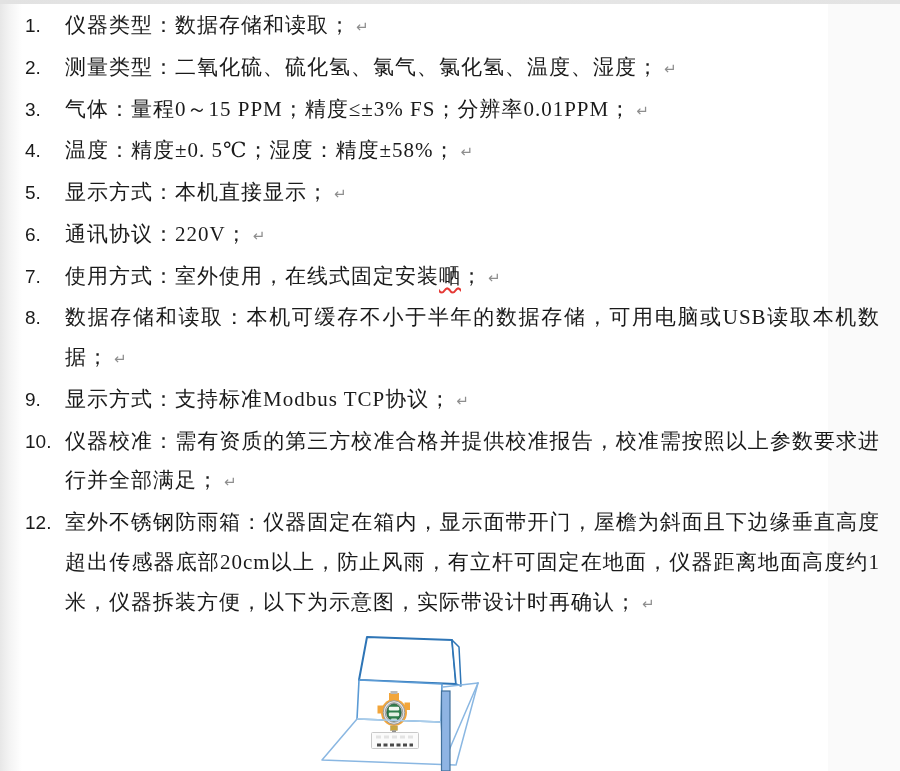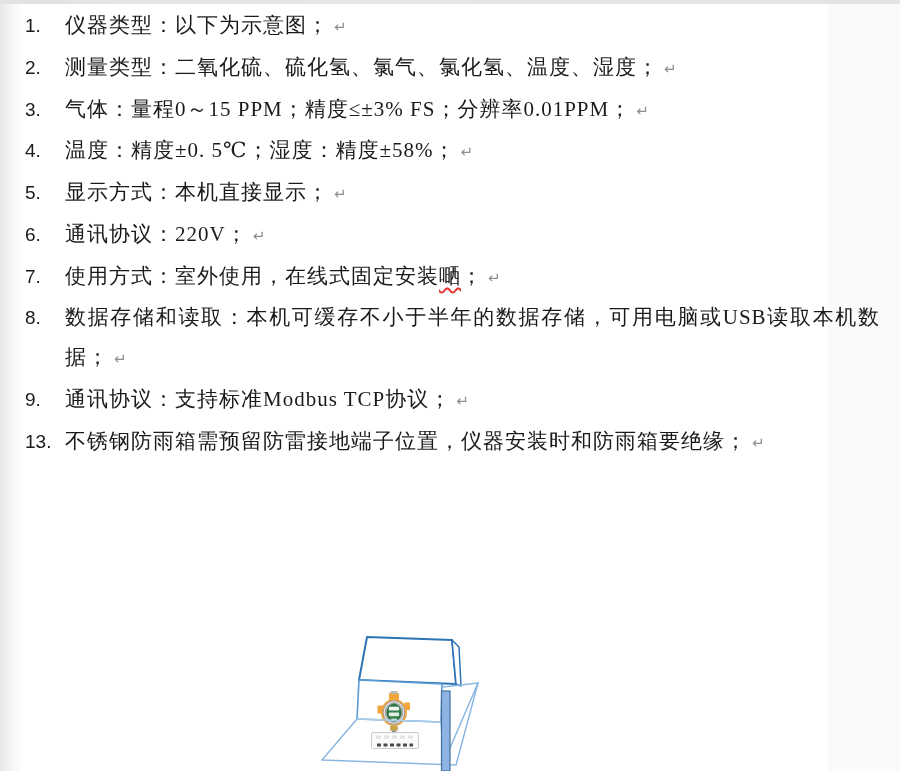--- a/index.html
+++ b/index.html
@@ -50,21 +50,21 @@
 </head>
 <body>
 
 <div class="top-edge"></div>
 <div class="right-edge"></div>
 <div class="left-edge"></div>
 
 <div class="doc">
   <ol class="spec" id="spec-list">
       <li>
-    <span class="num">1.</span><span class="txt"><span>仪器类型：以下为示意图；</span></span><span class="pmark">↵</span>
+    <span class="num">1.</span><span class="txt"><span>仪器类型：数据存储和读取；</span></span><span class="pmark">↵</span>
   </li>
       <li>
     <span class="num">2.</span><span class="txt"><span>测量类型：二氧化硫、硫化氢、氯气、氯化氢、温度、湿度；</span></span><span class="pmark">↵</span>
   </li>
       <li>
     <span class="num">3.</span><span class="txt"><span>气体：量程0～15 PPM；精度≤±3% FS；分辨率0.01PPM；</span></span><span class="pmark">↵</span>
   </li>
       <li>
     <span class="num">4.</span><span class="txt"><span>温度：精度±0. 5℃；湿度：精度±58%；</span></span><span class="pmark">↵</span>
   </li>
@@ -74,24 +74,27 @@
       <li>
     <span class="num">6.</span><span class="txt"><span>通讯协议：220V；</span></span><span class="pmark">↵</span>
   </li>
       <li>
     <span class="num">7.</span><span class="txt"><span>使用方式：室外使用，在线式固定安装</span><span class="spell">嗮</span><span>；</span></span><span class="pmark">↵</span>
   </li>
       <li>
     <span class="num">8.</span><span class="txt"><span>数据存储和读取：本机可缓存不小于半年的数据存储，可用电脑或USB读取本机数据；</span></span><span class="pmark">↵</span>
   </li>
       <li>
-    <span class="num">9.</span><span class="txt"><span>通讯协议：支持标准Modbus TCP协议；</span></span><span class="pmark">↵</span>
+    <span class="num">9.</span><span class="txt"><span>显示方式：支持标准Modbus TCP协议；</span></span><span class="pmark">↵</span>
   </li>
       <li>
-    <span class="num">13.</span><span class="txt"><span>不锈钢防雨箱需预留防雷接地端子位置，仪器安装时和防雨箱要绝缘；</span></span><span class="pmark">↵</span>
+    <span class="num">10.</span><span class="txt"><span>仪器校准：需有资质的第三方校准合格并提供校准报告，校准需按照以上参数要求进行并全部满足；</span></span><span class="pmark">↵</span>
+  </li>
+      <li>
+    <span class="num">12.</span><span class="txt"><span>室外不锈钢防雨箱：仪器固定在箱内，显示面带开门，屋檐为斜面且下边缘垂直高度超出传感器底部20cm以上，防止风雨，有立杆可固定在地面，仪器距离地面高度约1米，仪器拆装方便，以下为示意图，实际带设计时再确认；</span></span><span class="pmark">↵</span>
   </li>
     </ol>
 </div>
 
 <svg class="diagram" viewBox="0 0 900 771" aria-hidden="true">
   <g>
 
     <polygon class="roof" points="367,637 452,640 456,684 359,680"></polygon>
     <polygon class="roof" style="stroke-width:1.5" points="452,640 459,647 461,686 456,684"></polygon>
 

